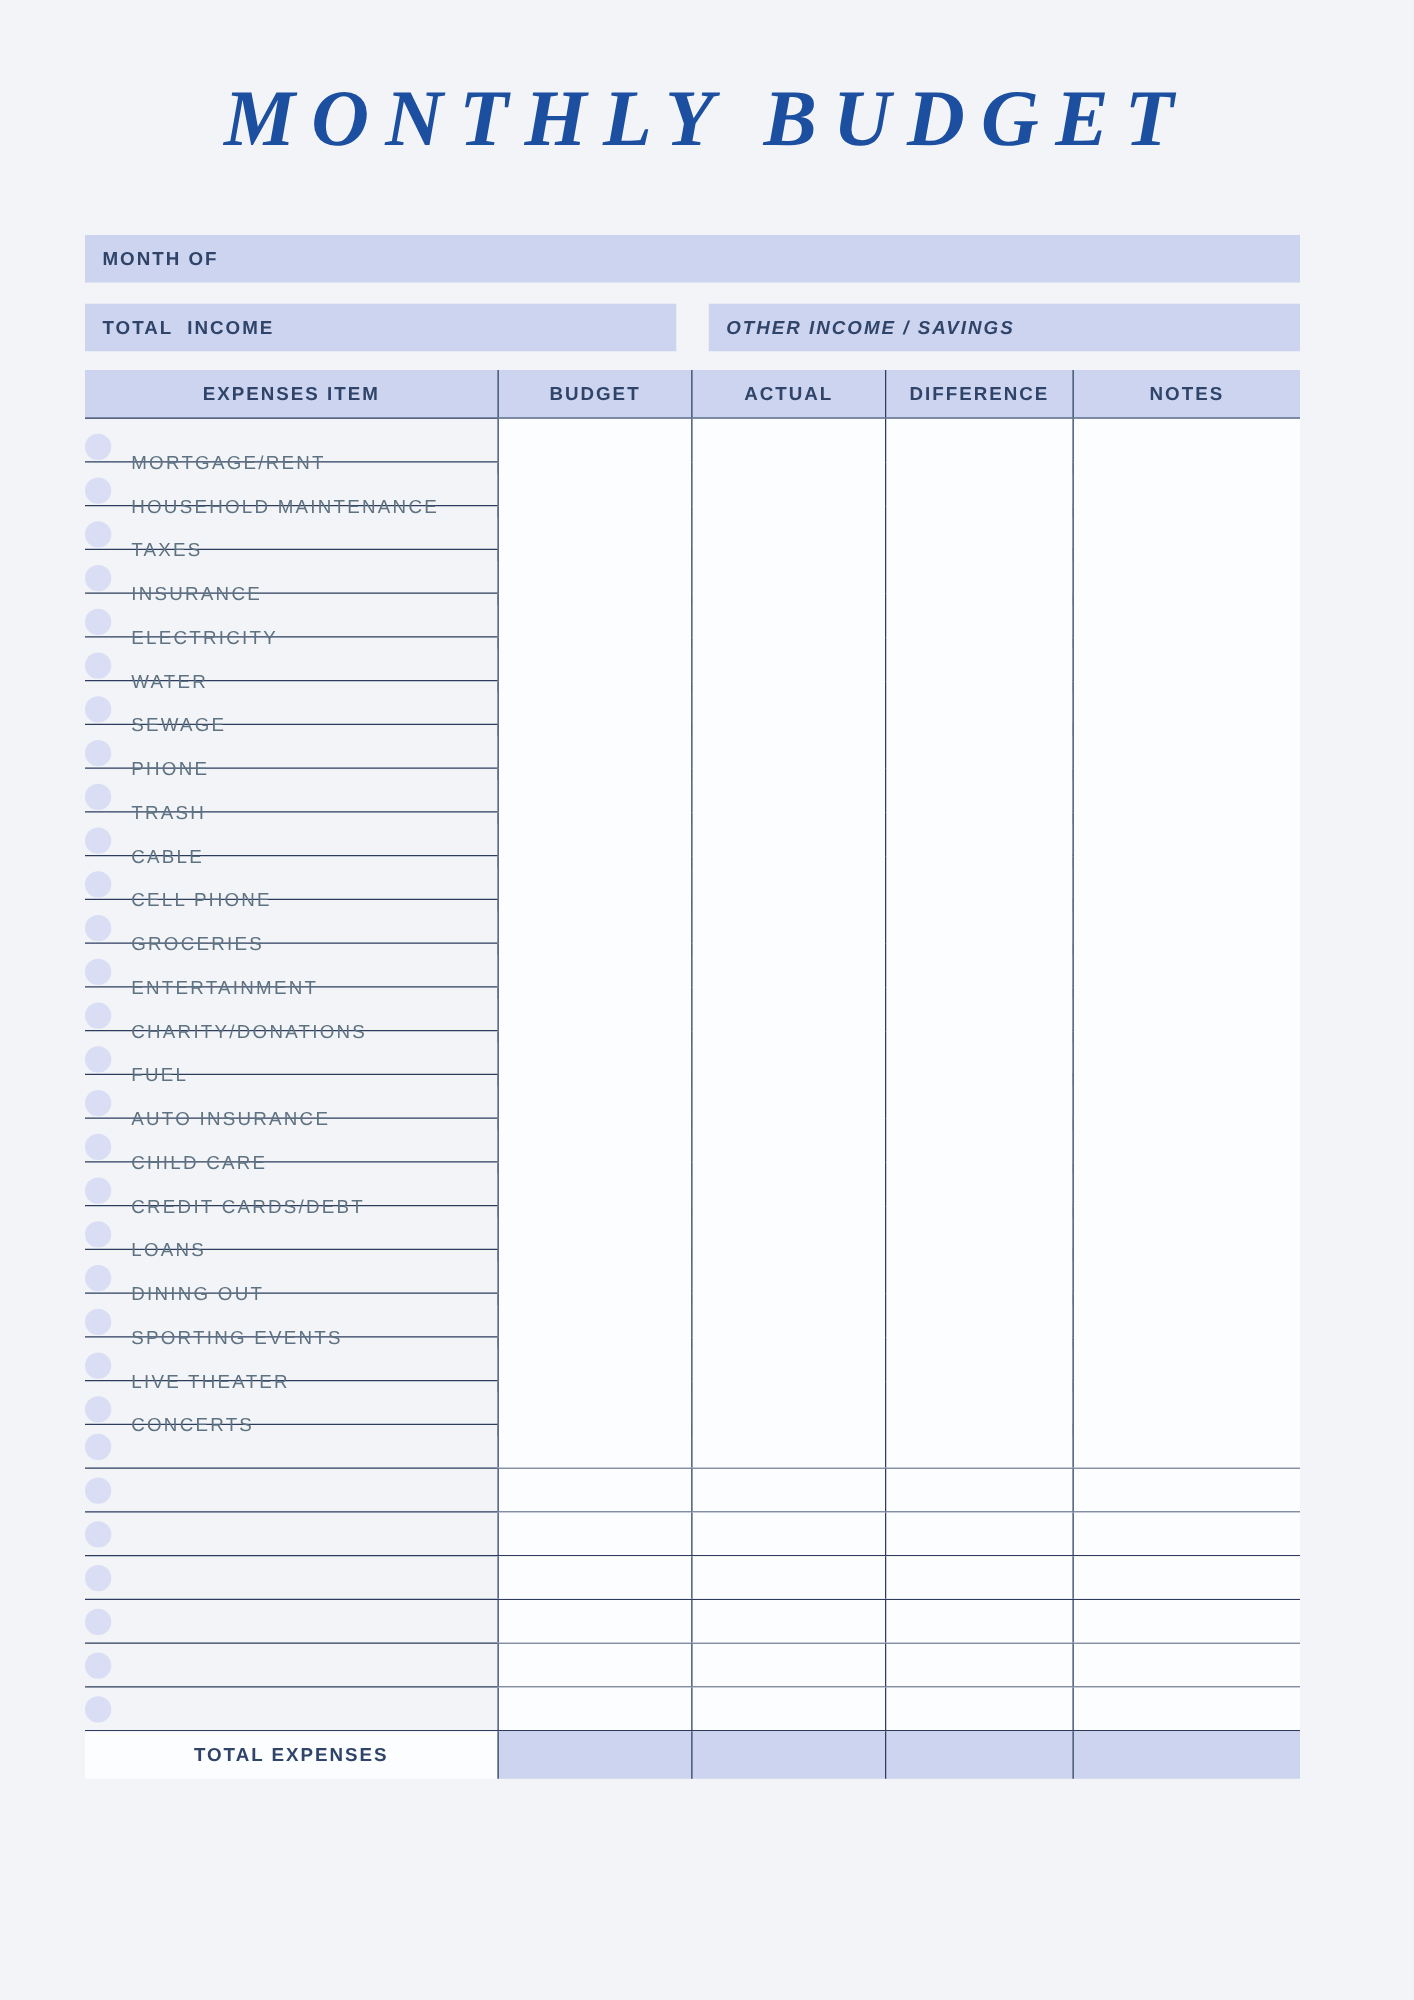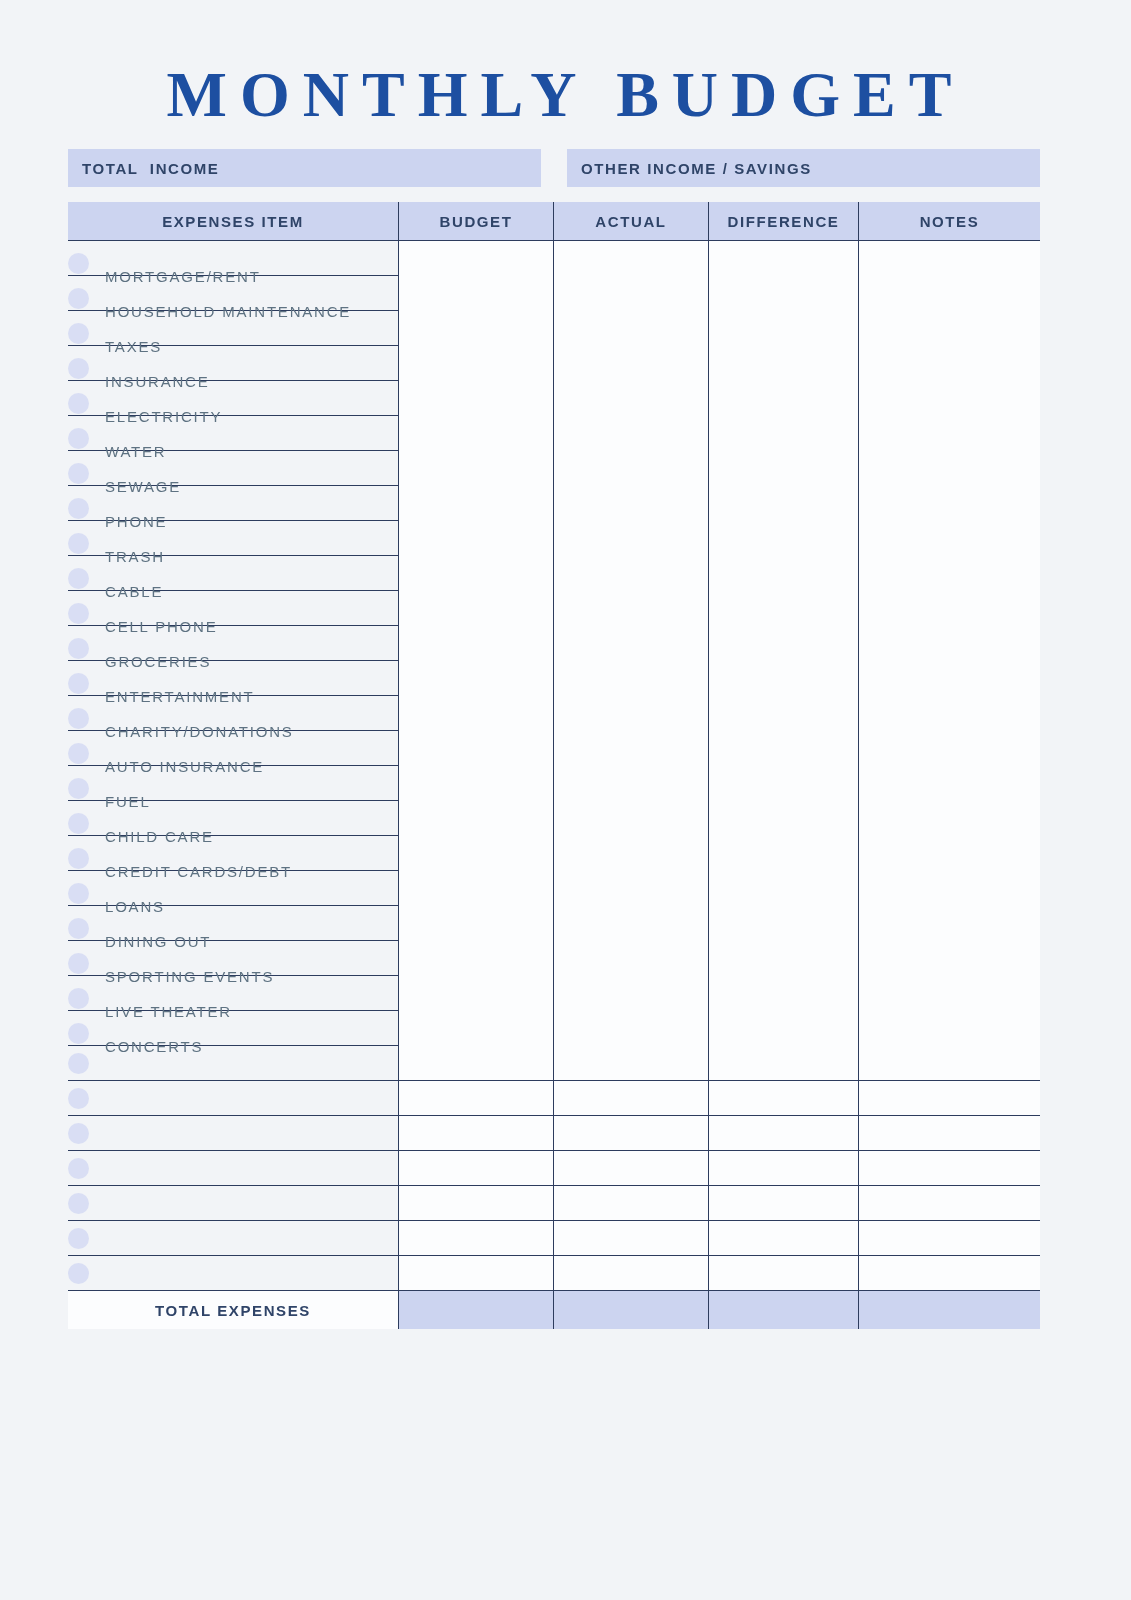--- a/index.html
+++ b/index.html
@@ -15,33 +15,33 @@
   }
   *{box-sizing:border-box;}
   html,body{margin:0;padding:0;background:#e8eaee;}
   .page{
     width:1131px;height:1600px;background:var(--page-bg);
     font-family:"Liberation Sans",sans-serif;overflow:hidden;margin:0 auto;
   }
   .title{
     margin:0;padding-top:58px;text-align:center;
     font-family:"Liberation Serif",serif;font-weight:700;
-    font-size:64px;letter-spacing:13px;color:var(--title-blue);
+    font-size:64px;letter-spacing:13px;color:var(--title-blue);font-style:italic;
   }
   .content{width:972px;margin-left:68px;}
   .bar{background:var(--bar-bg);height:38px;display:flex;align-items:center;padding-left:14px;}
   .month-bar{margin-top:56px;}
   .bar-label{
     font-size:15px;font-weight:bold;letter-spacing:1.6px;
     color:var(--header-text);white-space:pre;
   }
   .bar-blank{flex:1;height:100%;}
   .income-row{display:flex;gap:26px;margin-top:17px;}
   .income-left{width:473px;}
-  .income-right{flex:1;}
+  .income-right{flex:1;font-style:italic;}
   .table{margin-top:15px;}
   .trow{display:grid;grid-template-columns:var(--cols);}
   .header-row{background:var(--bar-bg);height:39px;border-bottom:1px solid var(--line);}
   .hcell{
     display:flex;align-items:center;justify-content:center;
     font-size:15px;font-weight:bold;letter-spacing:1.6px;color:var(--header-text);
   }
   .vline{border-left:1px solid var(--line);}
   #table-body .trow{height:35px;border-bottom:1px solid var(--line);}
   .cell{display:flex;align-items:center;min-width:0;}
@@ -62,20 +62,24 @@
   .total-value{background:var(--bar-bg);}
 </style>
 </head>
 <body>
 
 <div class="page">
   <h1 class="title">MONTHLY BUDGET</h1>
 
   <div class="content">
 
+    <div class="bar month-bar">
+      <span class="bar-label">MONTH OF</span>
+      <span class="bar-blank"></span>
+    </div>
 
     <div class="income-row">
       <div class="bar income-left">
         <span class="bar-label">TOTAL  INCOME</span>
         <span class="bar-blank"></span>
       </div>
       <div class="bar income-right">
         <span class="bar-label">OTHER INCOME / SAVINGS</span>
         <span class="bar-blank"></span>
       </div>
@@ -227,31 +231,31 @@
               <span class="item-label">CHARITY/DONATIONS</span>
             </div>
             <div class="cell value-cell vline"></div>
             <div class="cell value-cell vline"></div>
             <div class="cell value-cell vline"></div>
             <div class="cell value-cell vline"></div>
           </div>
           <div class="trow">
             <div class="cell item-cell">
               <span class="bullet"></span>
+              <span class="item-label">FUEL</span>
+            </div>
+            <div class="cell value-cell vline"></div>
+            <div class="cell value-cell vline"></div>
+            <div class="cell value-cell vline"></div>
+            <div class="cell value-cell vline"></div>
+          </div>
+          <div class="trow">
+            <div class="cell item-cell">
+              <span class="bullet"></span>
               <span class="item-label">AUTO INSURANCE</span>
-            </div>
-            <div class="cell value-cell vline"></div>
-            <div class="cell value-cell vline"></div>
-            <div class="cell value-cell vline"></div>
-            <div class="cell value-cell vline"></div>
-          </div>
-          <div class="trow">
-            <div class="cell item-cell">
-              <span class="bullet"></span>
-              <span class="item-label">FUEL</span>
             </div>
             <div class="cell value-cell vline"></div>
             <div class="cell value-cell vline"></div>
             <div class="cell value-cell vline"></div>
             <div class="cell value-cell vline"></div>
           </div>
           <div class="trow">
             <div class="cell item-cell">
               <span class="bullet"></span>
               <span class="item-label">CHILD CARE</span>

